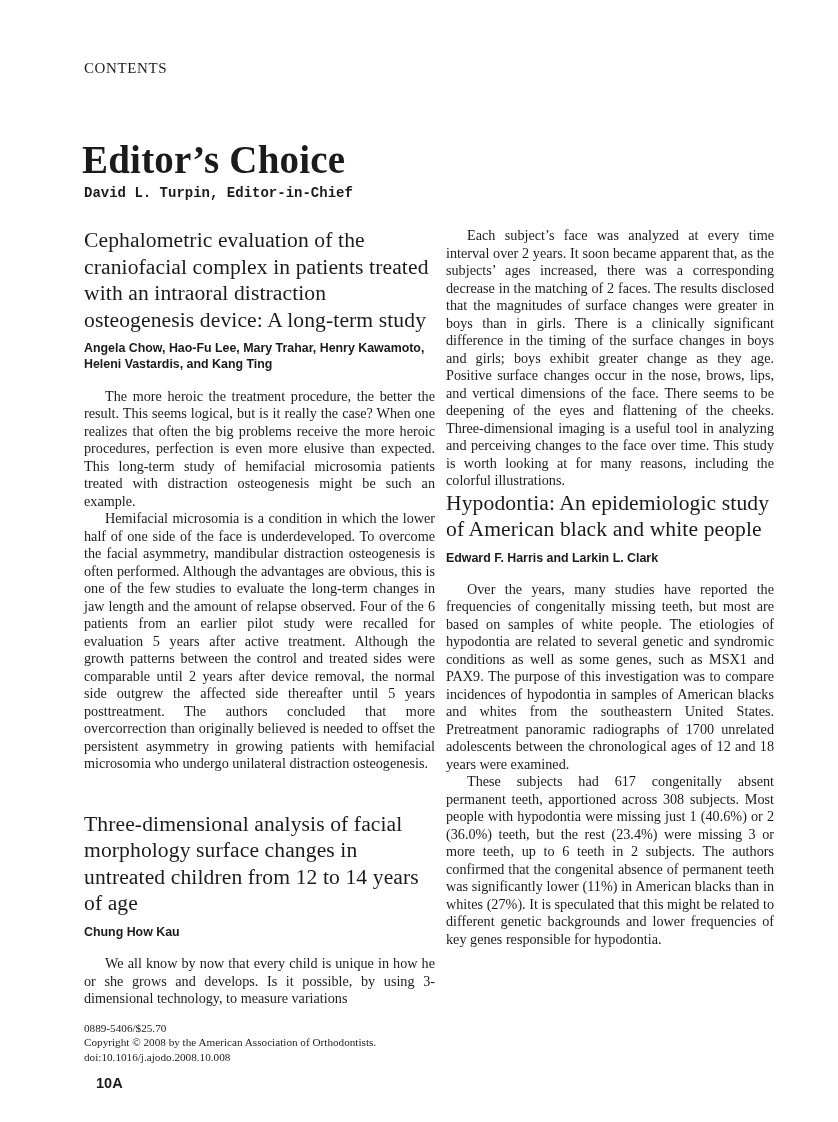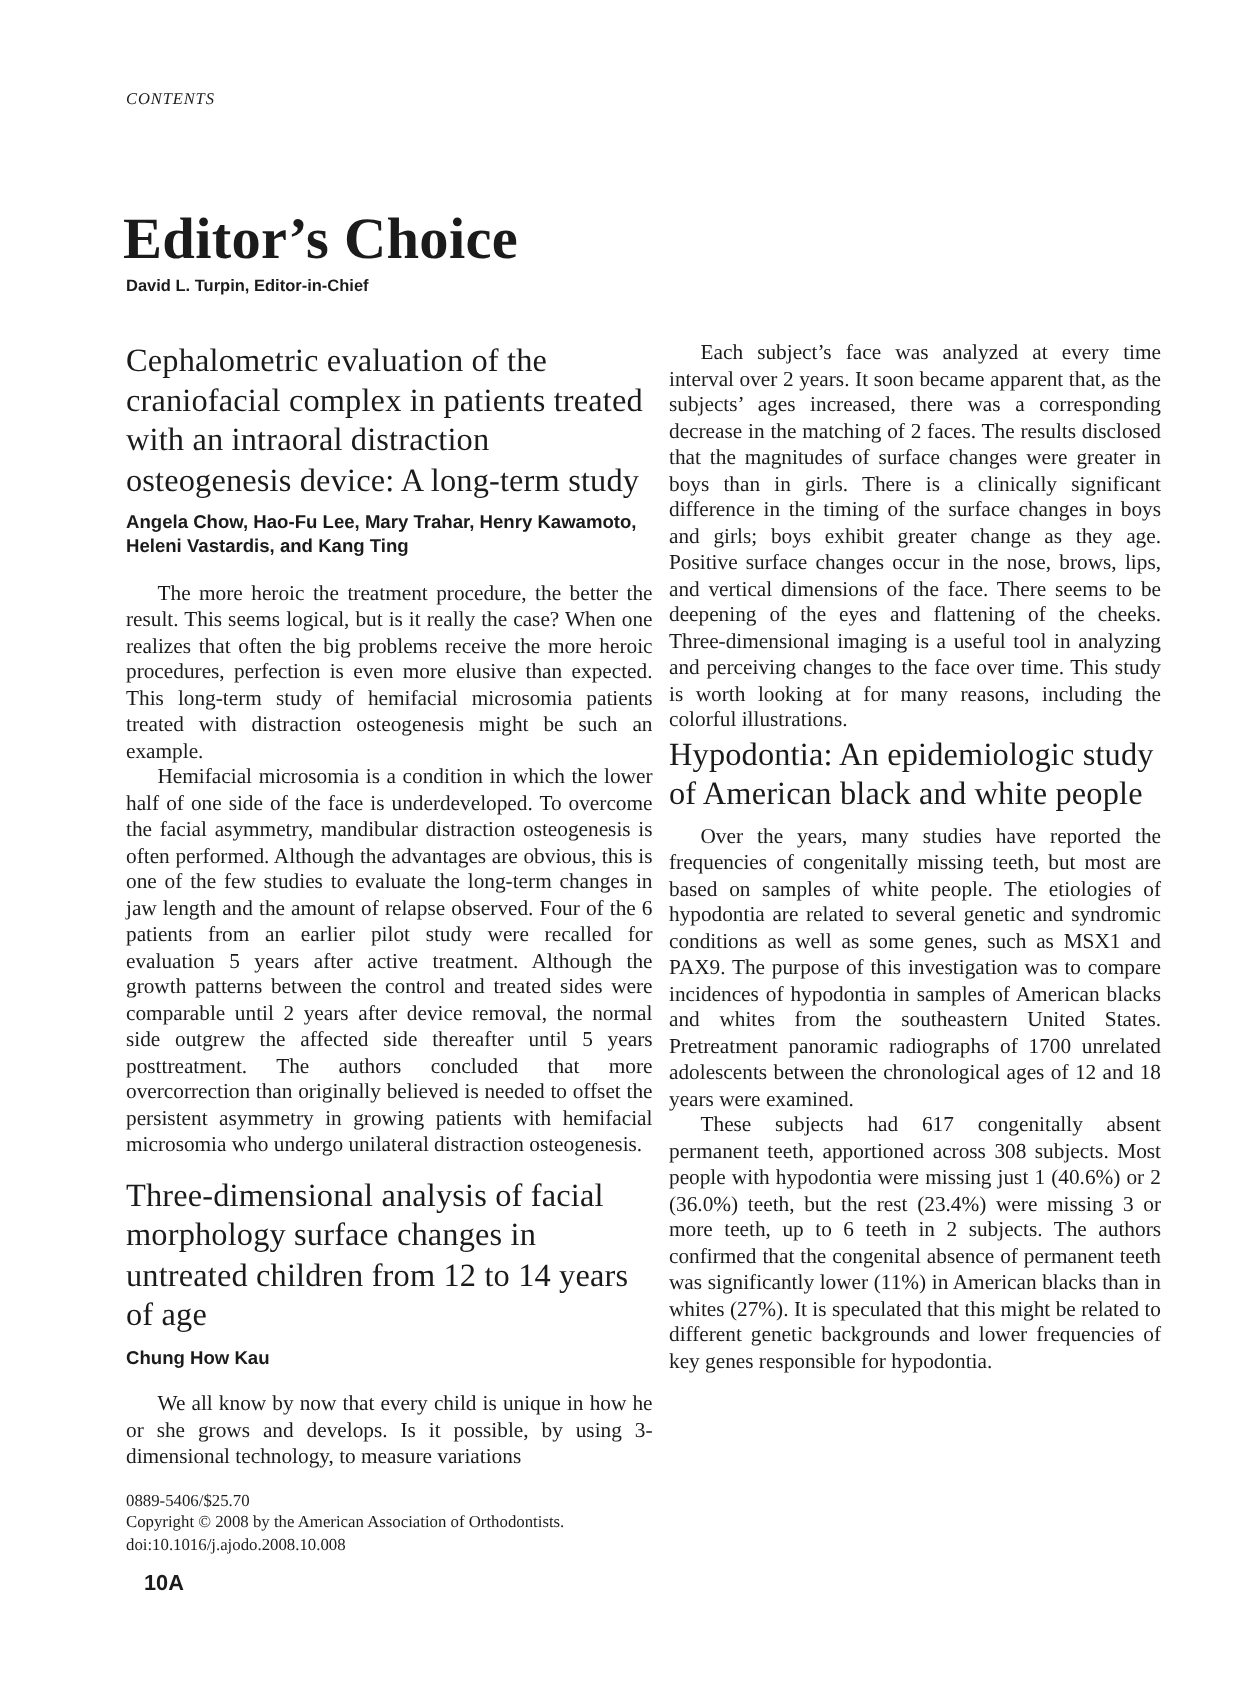--- a/index.html
+++ b/index.html
@@ -13,58 +13,57 @@
     height: 1122px;
     background: #ffffff;
     color: #1b1b1b;
     font-family: "Liberation Serif", serif;
     overflow: hidden;
   }
   .kicker {
     position: absolute;
     left: 84px;
     top: 60px;
-    font-size: 11px;
+    font-size: 15px;
     letter-spacing: 0.6px;
-    font-style: italic;
   }
   .main-title {
     position: absolute;
     left: 82px;
     top: 112px;
     font-size: 39px;
     line-height: 44px;
     letter-spacing: 0.2px;
   }
   .editor-byline {
     position: absolute;
     left: 84px;
     top: 185px;
-    font-family: Liberation Sans, sans-serif;
+    font-family: Liberation Mono, monospace;
     font-weight: bold;
-    font-size: 11px;
+    font-size: 14px;
   }
   .columns {
     position: absolute;
     left: 84px;
     top: 227px;
     width: 690px;
     display: flex;
   }
   .col-left  { width: 351px; margin-right: 11px; }
   .col-right { width: 328px; }
 
   .article-title {
     font-size: 21.6px;
     line-height: 26.5px;
     font-weight: normal;
     margin: 0 0 7px 0;
     letter-spacing: 0.1px;
   }
-  .mt-a2 { margin-top: 11px; }
+  .mt-a2 { margin-top: 38px; }
   .mt-a3 { }
   .authors {
     font-family: "Liberation Sans", sans-serif;
     font-weight: bold;
     font-size: 12.4px;
     line-height: 16.4px;
     margin: 0 0 15px 0;
   }
   p.body {
     font-size: 14.2px;
@@ -120,20 +119,21 @@
 
       <div class="page-number">10A</div>
 
     </div>
 
     <div class="col-right">
 
       <p class="body ind">Each subject’s face was analyzed at every time interval over 2 years. It soon became apparent that, as the subjects’ ages increased, there was a corresponding decrease in the matching of 2 faces. The results disclosed that the magnitudes of surface changes were greater in boys than in girls. There is a clinically significant difference in the timing of the surface changes in boys and girls; boys exhibit greater change as they age. Positive surface changes occur in the nose, brows, lips, and vertical dimensions of the face. There seems to be deepening of the eyes and flattening of the cheeks. Three-dimensional imaging is a useful tool in analyzing and perceiving changes to the face over time. This study is worth looking at for many reasons, including the colorful illustrations.</p>
 
       <h2 class="article-title mt-a3">Hypodontia: An epidemiologic study of American black and white people</h2>
+      <div class="authors">Edward F. Harris and Larkin L. Clark</div>
       <p class="body ind">Over the years, many studies have reported the frequencies of congenitally missing teeth, but most are based on samples of white people. The etiologies of hypodontia are related to several genetic and syndromic conditions as well as some genes, such as MSX1 and PAX9. The purpose of this investigation was to compare incidences of hypodontia in samples of American blacks and whites from the southeastern United States. Pretreatment panoramic radiographs of 1700 unrelated adolescents between the chronological ages of 12 and 18 years were examined.</p>
       <p class="body ind">These subjects had 617 congenitally absent permanent teeth, apportioned across 308 subjects. Most people with hypodontia were missing just 1 (40.6%) or 2 (36.0%) teeth, but the rest (23.4%) were missing 3 or more teeth, up to 6 teeth in 2 subjects. The authors confirmed that the congenital absence of permanent teeth was significantly lower (11%) in American blacks than in whites (27%). It is speculated that this might be related to different genetic backgrounds and lower frequencies of key genes responsible for hypodontia.</p>
 
     </div>
 
   </div>
 
 </div>
 
 </body></html>

